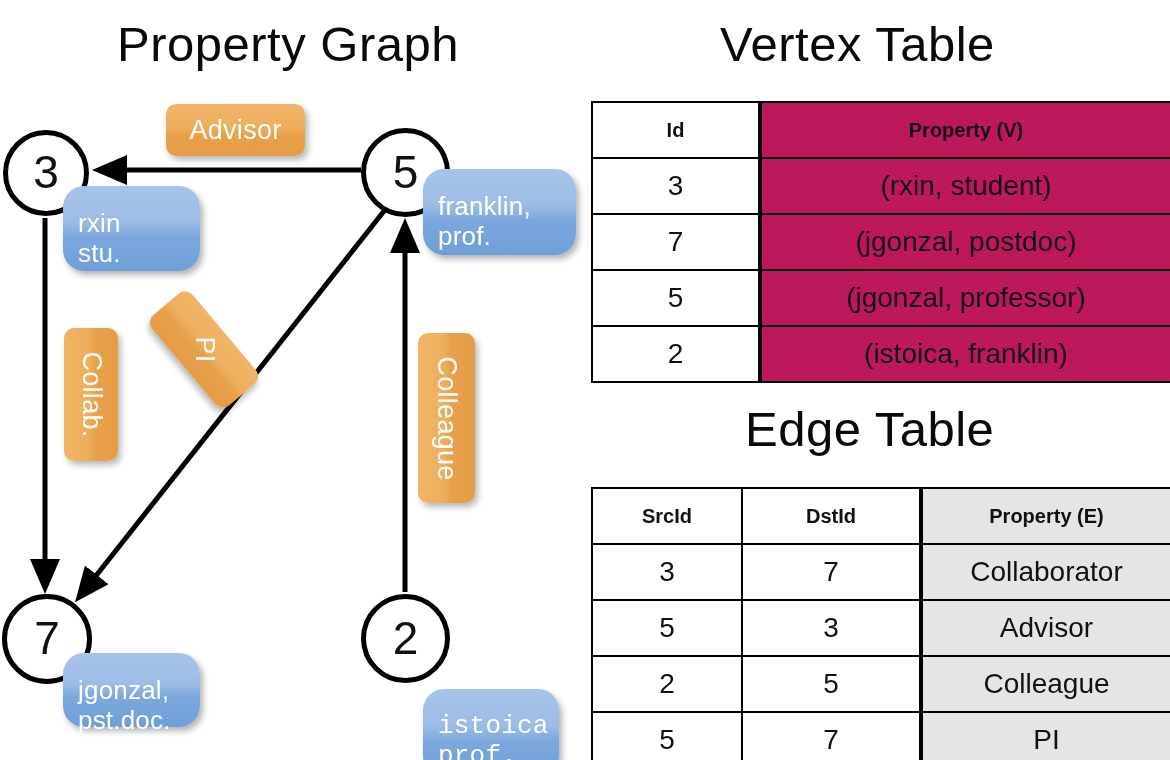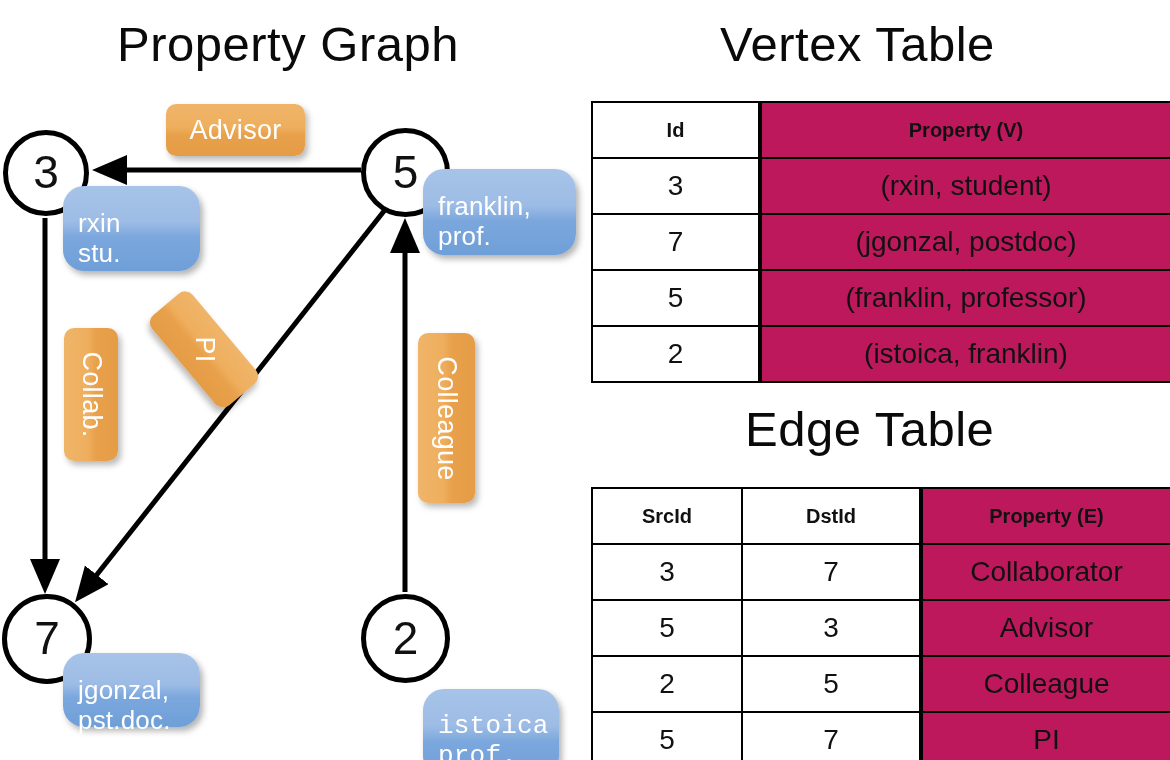--- a/index.html
+++ b/index.html
@@ -107,21 +107,21 @@
 
   #vertex-table{left:591px;top:101px;width:579px;}
   #vertex-table col.c1{width:168px;}
   #vertex-table col.c2{width:411px;}
   #vertex-table .propcell{background:#be185d;border-left-width:4px;}
 
   #edge-table{left:591px;top:487px;width:579px;}
   #edge-table col.e1{width:150px;}
   #edge-table col.e2{width:179px;}
   #edge-table col.e3{width:250px;}
-  #edge-table .propcell{background:#be185d;border-left-width:4px;}
+  #edge-table .propcell{background:#e5e5e5;border-left-width:4px;}
 </style>
 </head>
 <body>
 
 <div class="stage">
 
   <div class="title" id="title-property-graph">Property Graph</div>
   <div class="title" id="title-edge-table">Edge Table</div>
   <div class="title" id="title-vertex-table">Vertex Table</div>
 
@@ -199,21 +199,21 @@
       <tr>
         <td>3</td>
         <td class="propcell">(rxin, student)</td>
       </tr>
       <tr>
         <td>7</td>
         <td class="propcell">(jgonzal, postdoc)</td>
       </tr>
       <tr>
         <td>5</td>
-        <td class="propcell">(franklin, professor)</td>
+        <td class="propcell">(jgonzal, professor)</td>
       </tr>
       <tr>
         <td>2</td>
         <td class="propcell">(istoica, franklin)</td>
       </tr>
     </tbody>
   </table>
 
   <table class="tbl" id="edge-table">
     <colgroup>

